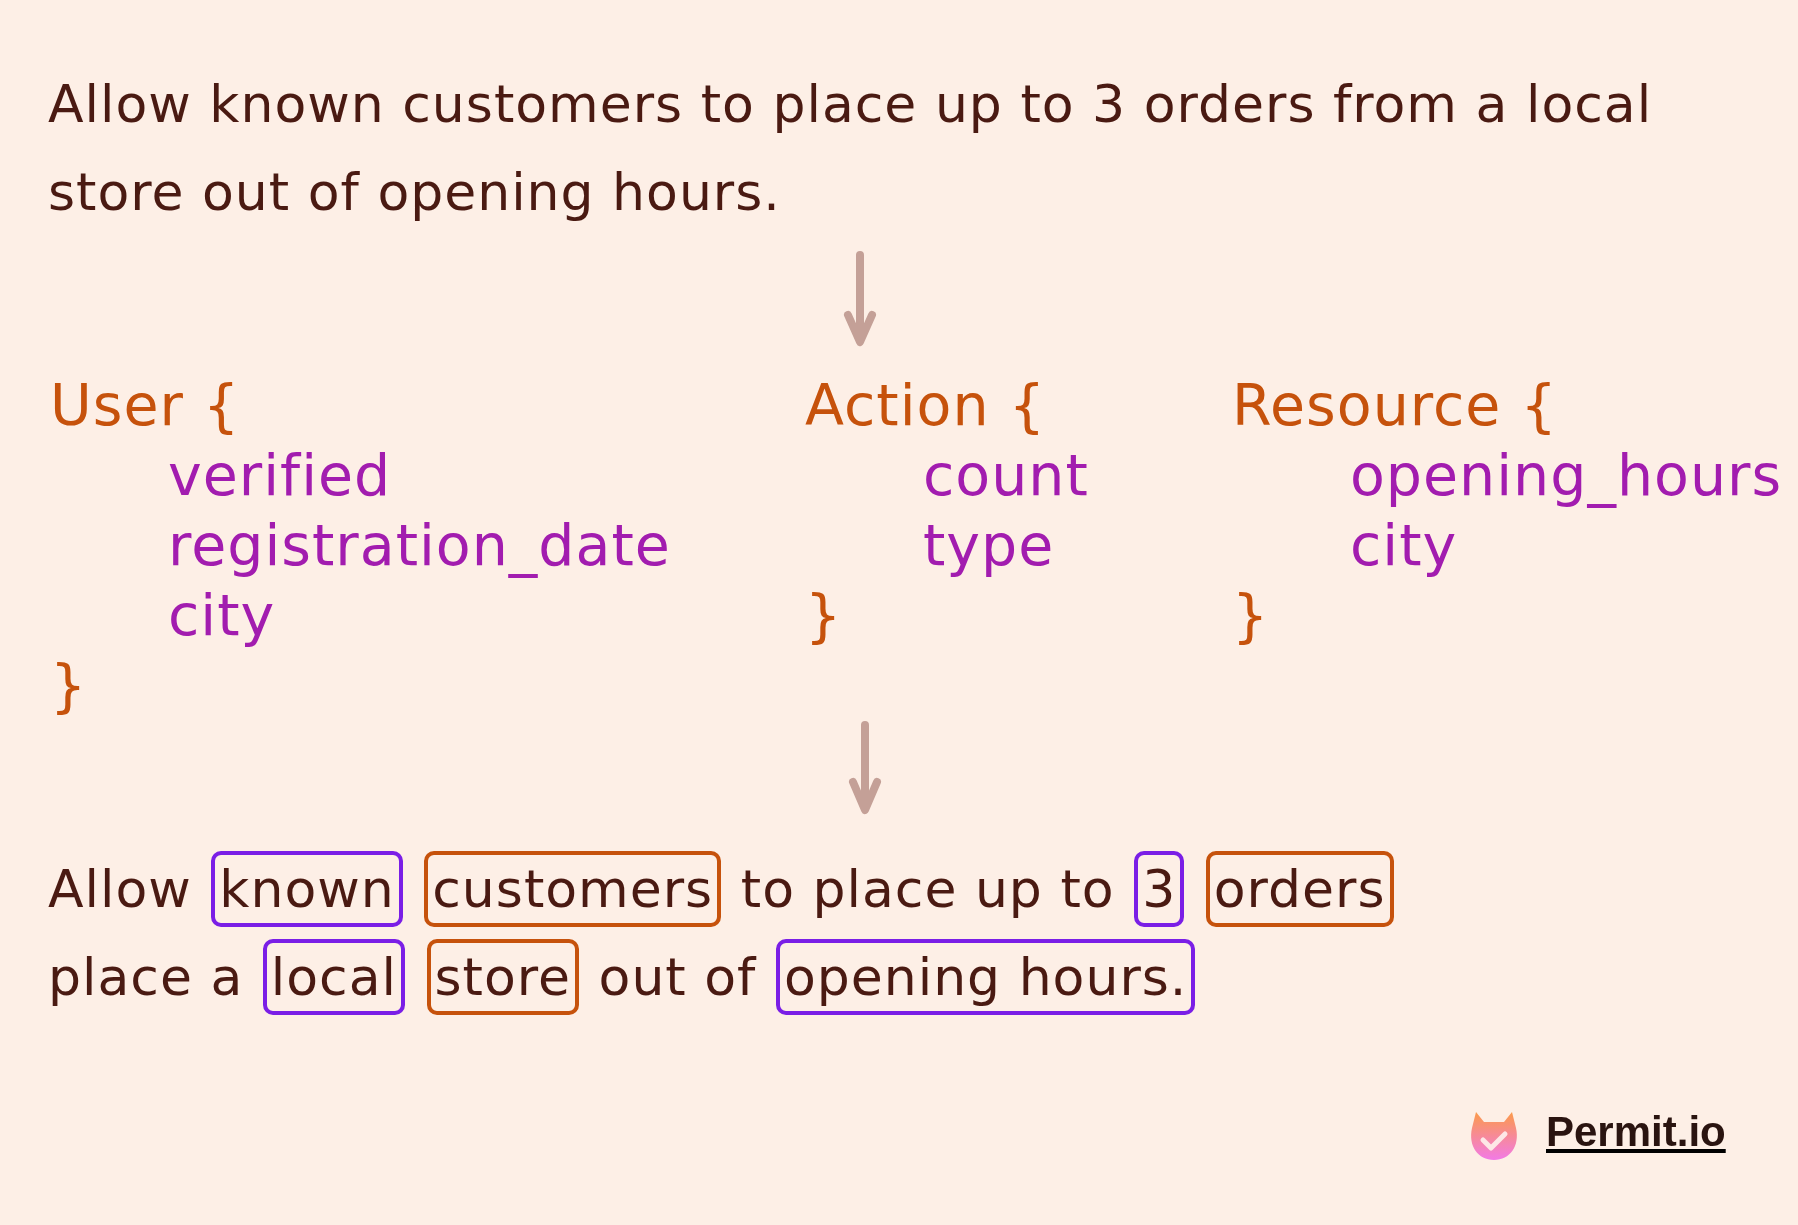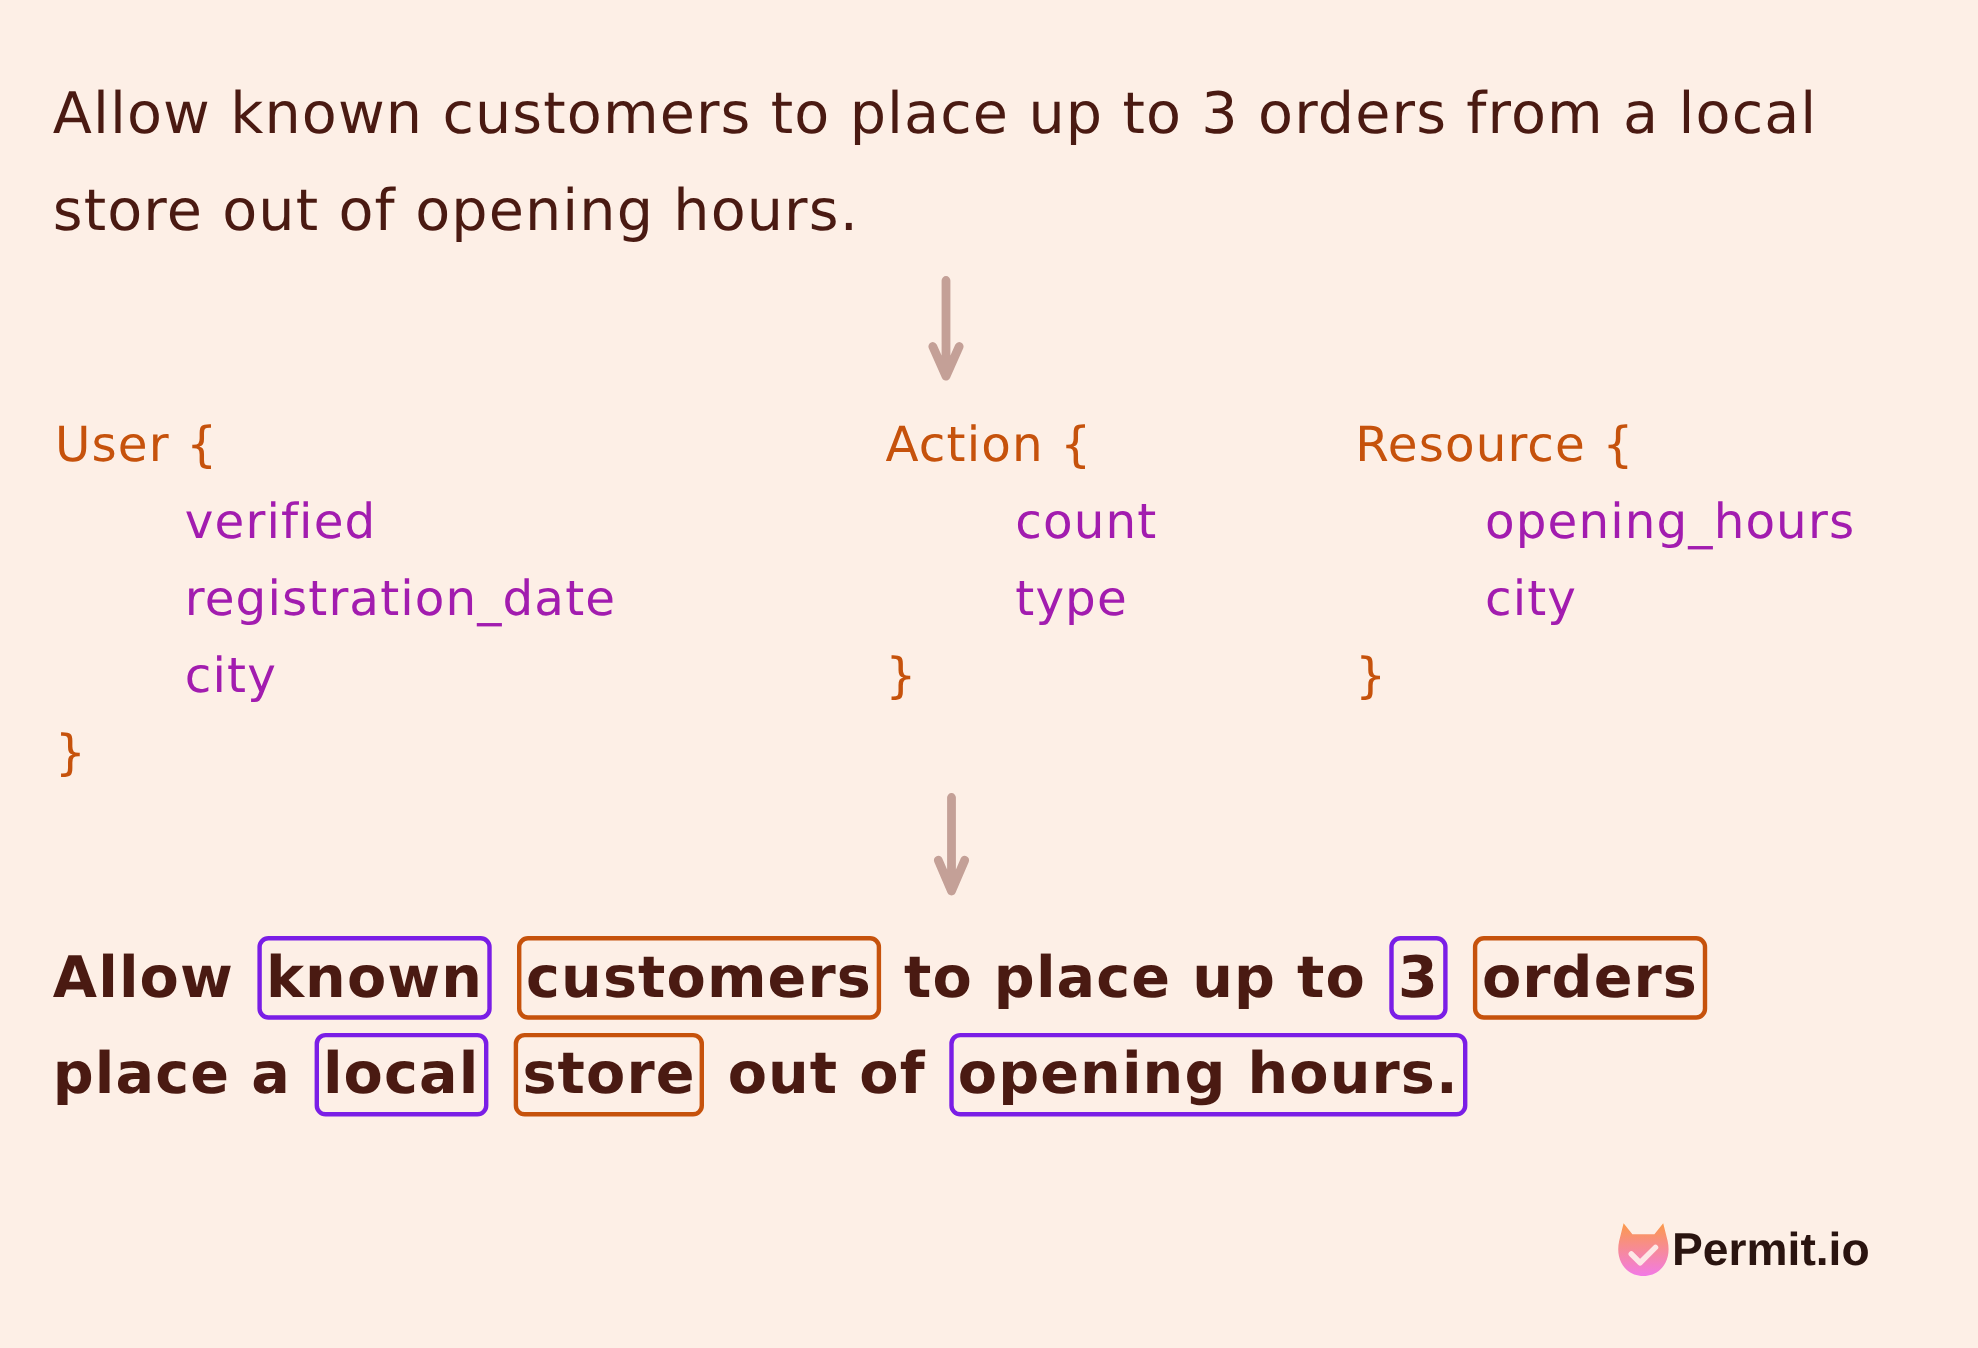--- a/index.html
+++ b/index.html
@@ -5,32 +5,32 @@
   html, body { margin:0; padding:0; }
   body {
     width:1798px; height:1225px; background:#fdefe6; position:relative; overflow:hidden;
     font-family: "DejaVu Sans", sans-serif;
   }
   .hand { font-family: "DejaVu Sans", sans-serif; font-weight:normal; letter-spacing:1px; }
   .sentence {
     position:absolute; left:48px; color:#4a1a12; font-size:52px; line-height:88px;
   }
   #top-sentence { top:60px; width:1740px; }
-  #bottom-sentence { top:845px; width:1740px;font-weight:bold; }
+  #bottom-sentence { top:845px; width:1740px; }
   .arrow { position:absolute; }
-  .block { position:absolute; font-size:44px; }
+  .block { position:absolute; font-size:57px; }
   .block .head { color:#c6520c; line-height:70px; }
   .block .field { color:#a21caf; line-height:70px; padding-left:118px; }
   .block .close { color:#c6520c; line-height:70px; }
   .box {
     display:inline-block; border:4px solid; border-radius:10px; padding:0 4px; line-height:68px; margin:0 2px;
   }
   .box.purple { border-color:#7a1ee6; }
   .box.orange { border-color:#c6520c; }
-  #logo { position:absolute; left:1468px; top:1108px; display:flex; align-items:center; gap:0; }
+  #logo { position:absolute; left:1468px; top:1108px; display:flex; align-items:flex-start; gap:26px;text-decoration:underline; }
   #logo .name { font-family:"Liberation Sans", sans-serif; font-weight:bold; font-size:42px; color:#2a1410; }
 </style>
 </head>
 <body>
 
 <div id="top-sentence" class="sentence hand">Allow known customers to place up to 3 orders from a local store out of opening hours.</div>
 
 <svg class="arrow" style="left:840px; top:250px;" width="40" height="100" viewBox="0 0 40 100">
   <path d="M20 5 L20 90 M8 65 L20 92 L32 65" stroke="#c4a097" stroke-width="8" fill="none" stroke-linecap="round" stroke-linejoin="round"></path>
 </svg>

